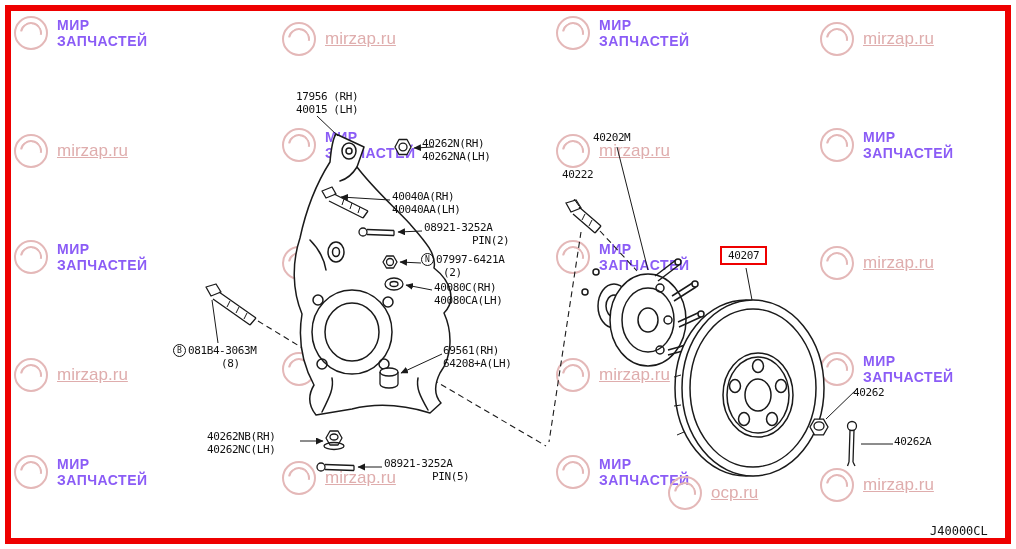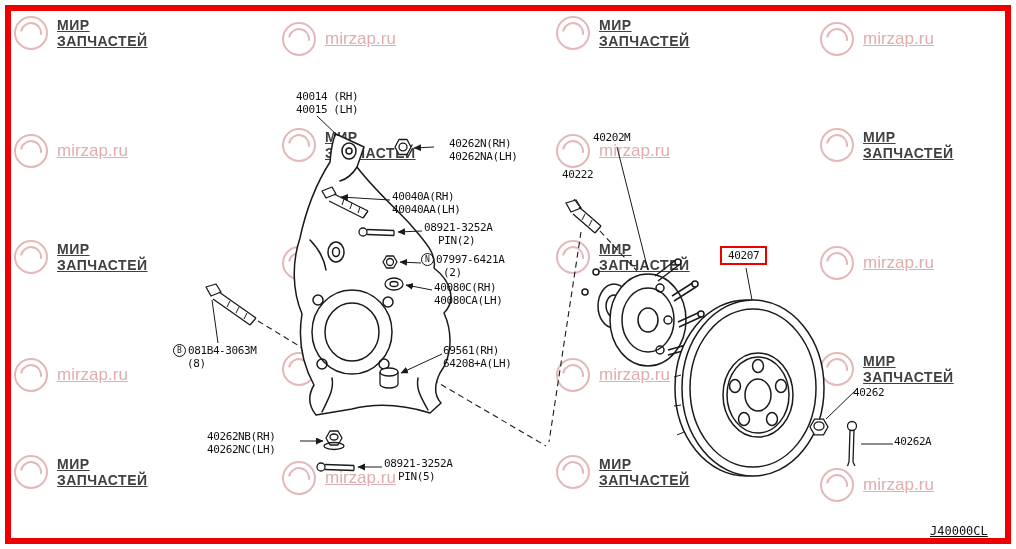--- a/index.html
+++ b/index.html
@@ -6,37 +6,37 @@
   .stage{position:relative;width:1016px;height:549px;background:#fff;overflow:hidden;
          font-family:"DejaVu Sans",sans-serif;}
   .frame{position:absolute;inset:5px;border:6px solid #ee0000;z-index:6;pointer-events:none;}
 
   
   .wm-layer{position:absolute;inset:0;z-index:0;}
   .wm{position:absolute;display:flex;align-items:center;gap:9px;}
   .wm-logo{width:30px;height:30px;border:2px solid #e4b8b8;border-radius:50%;position:relative;flex:0 0 auto;}
   .wm-logo::before{content:"";position:absolute;inset:4px;border:2.5px solid transparent;
       border-top-color:#e4b8b8;border-right-color:#e4b8b8;border-radius:50%;transform:rotate(-35deg);}
-  .wm-brand{color:#404040;font:bold 14px/16px "Liberation Sans",sans-serif;letter-spacing:.5px;text-decoration:underline;}
+  .wm-brand{color:#8b5cf6;font:bold 14px/16px "Liberation Sans",sans-serif;letter-spacing:.5px;}
   .wm-brand span{display:block;}
   .wm-site{color:#dfadad;font:17px/18px "Liberation Sans",sans-serif;text-decoration:underline;}
 
   
   .diagram{position:absolute;inset:0;z-index:2;}
 
   
   .callout{position:absolute;z-index:3;color:#111;white-space:nowrap;cursor:default;
            font:11px/13px "DejaVu Sans Mono",monospace;letter-spacing:-0.4px;}
   .callout .l1,.callout .l2{display:block;}
-  .ind14{padding-left:14px;}
+  .ind14{padding-left:14px;margin-left:34px;}
   .ind22{padding-left:22px;}
   .circ{display:inline-block;width:11px;height:11px;border:1px solid #111;border-radius:50%;
         font-size:8px;line-height:11px;text-align:center;letter-spacing:0;vertical-align:1px;margin-right:2px;}
   .red-box{border:2px solid #ee0000;padding:1px 6px;}
-  .footer-code{position:absolute;z-index:3;color:#111;font:12px "DejaVu Sans Mono",monospace;letter-spacing:0;text-decoration:underline;}
+  .footer-code{position:absolute;z-index:3;color:#111;font:12px "DejaVu Sans Mono",monospace;letter-spacing:0;}
 </style>
 </head>
 <body>
 
 <div class="stage">
 
   <div class="wm-layer">
 
     <div class="wm" style="left:14px;top:16px">
       <span class="wm-logo"></span>
@@ -140,20 +140,24 @@
     <div class="wm" style="left:282px;top:461px">
       <span class="wm-logo"></span>
       <span class="wm-site">mirzap.ru</span>
     </div>
     <div class="wm" style="left:556px;top:455px">
       <span class="wm-logo"></span>
       <span class="wm-brand">
           <span>МИР</span>
           <span>ЗАПЧАСТЕЙ</span>
         </span>
+    </div>
+    <div class="wm" style="left:668px;top:476px">
+      <span class="wm-logo"></span>
+      <span class="wm-site">ocp.ru</span>
     </div>
     <div class="wm" style="left:820px;top:468px">
       <span class="wm-logo"></span>
       <span class="wm-site">mirzap.ru</span>
     </div>
   </div>
 
   <svg class="diagram" width="1016" height="549" viewBox="0 0 1016 549">
     <defs>
       <marker id="arr" markerWidth="8" markerHeight="8" refX="7" refY="3.5" orient="auto">
@@ -287,25 +291,25 @@
       <path d="M382,467 L358,467" marker-end="url(#arr)"></path>
       <path d="M574,199 L579,206"></path>
       <path d="M617,147 L648,270"></path>
       <path d="M746,268 L752,300"></path>
       <path d="M858,388 L826,419"></path>
       <path d="M893,444 L861,444"></path>
     </g>
   </svg>
 
   <div class="callout" style="left:296px;top:90px">
-    <span class="l1">40014 (RH)</span>
+    <span class="l1">17956 (RH)</span>
     <span class="l2">40015 (LH)</span>
   </div>
 
-  <div class="callout" style="left:449px;top:137px">
+  <div class="callout" style="left:422px;top:137px">
     <span class="l1">40262N(RH)</span>
     <span class="l2">40262NA(LH)</span>
   </div>
 
   <div class="callout" style="left:392px;top:190px">
     <span class="l1">40040A(RH)</span>
     <span class="l2">40040AA(LH)</span>
   </div>
 
   <div class="callout" style="left:424px;top:221px">

